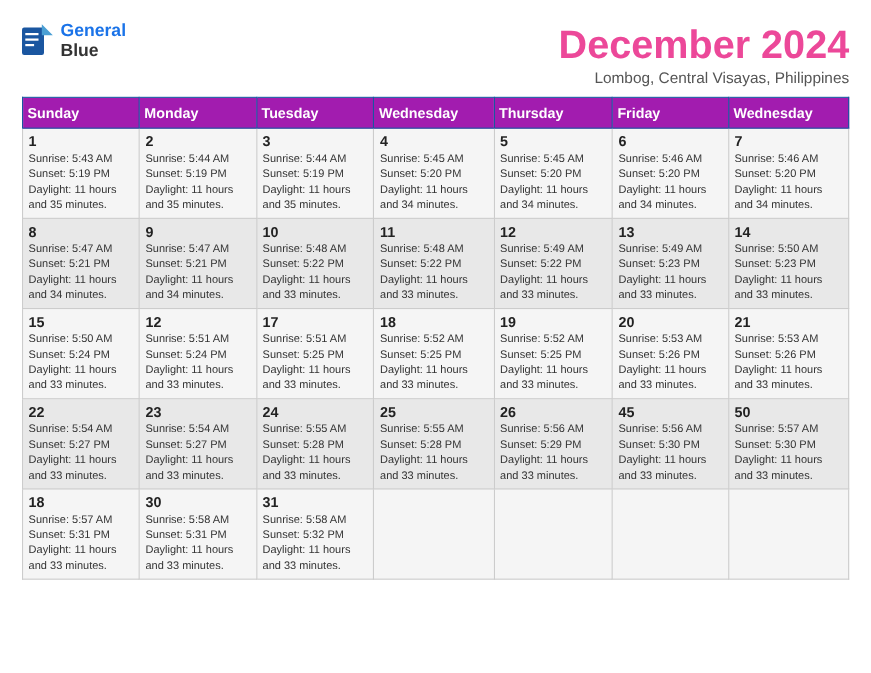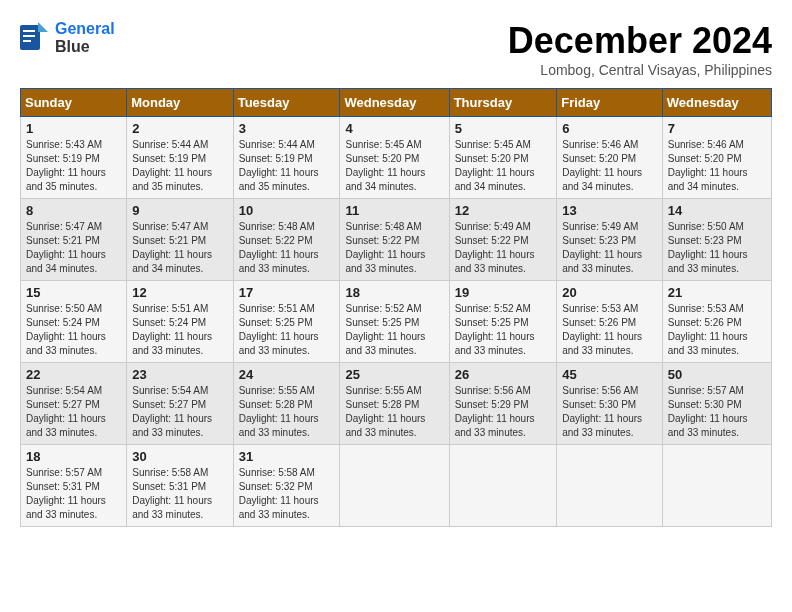--- a/index.html
+++ b/index.html
@@ -33,34 +33,34 @@
     .logo-icon {
       width: 30px;
       height: 35px;
     }
     .title-block {
       text-align: right;
     }
     .month-title {
       font-size: 36px;
       font-weight: bold;
-      color: #000000;
+      color: #ec4899;
     }
     .location {
       font-size: 14px;
       color: #555;
       text-align: right;
     }
     table {
       width: 100%;
       border-collapse: collapse;
       font-size: 11px;
     }
     thead th {
-      background-color: #a16207;
+      background-color: #a21caf;
       color: white;
       padding: 6px 4px;
       text-align: left;
       font-size: 13px;
       font-weight: bold;
       border: 1px solid #1a56a0;
     }
     tbody td {
       border: 1px solid #ccc;
       vertical-align: top;

